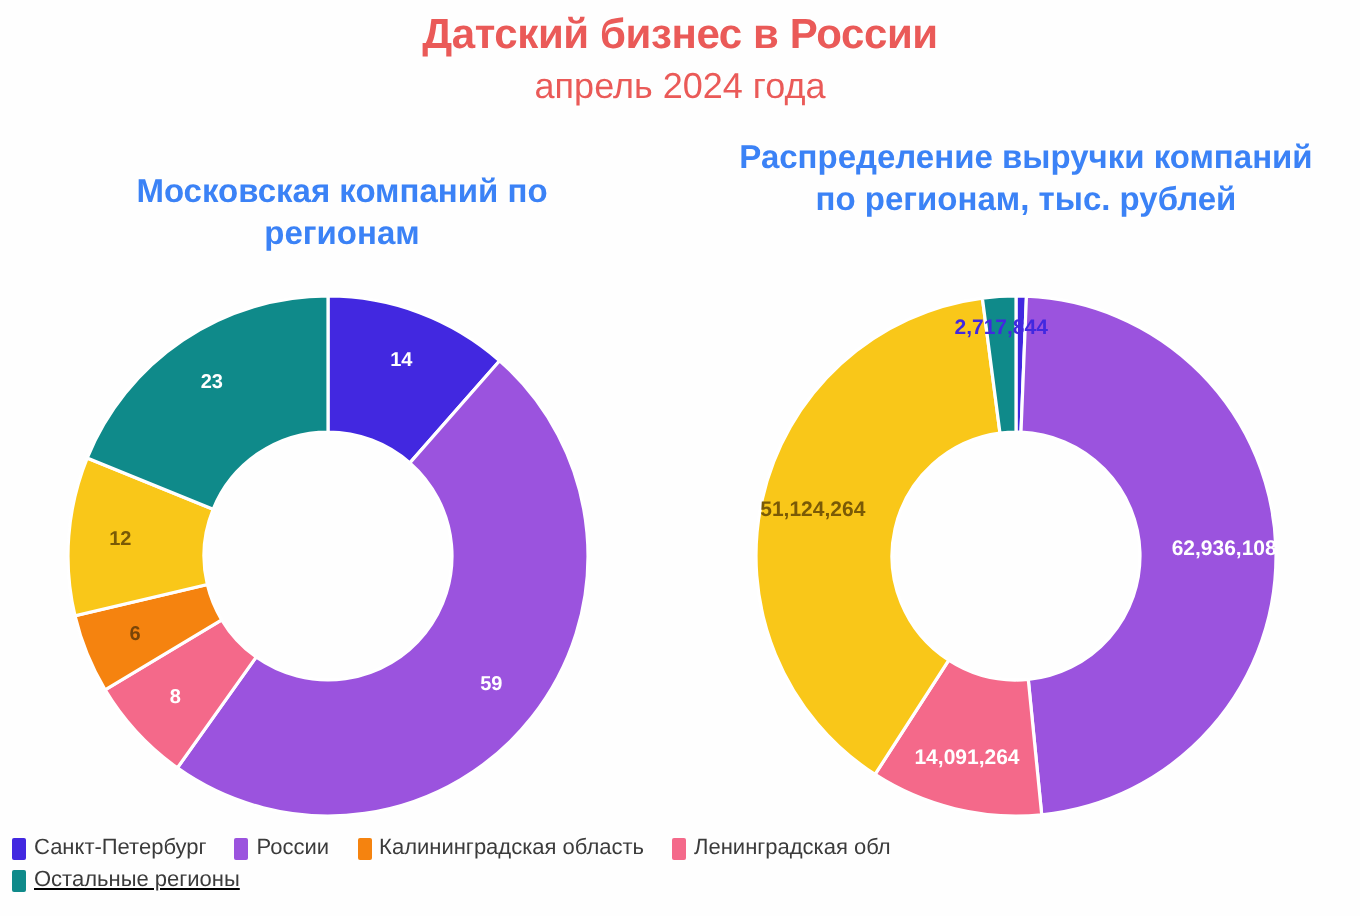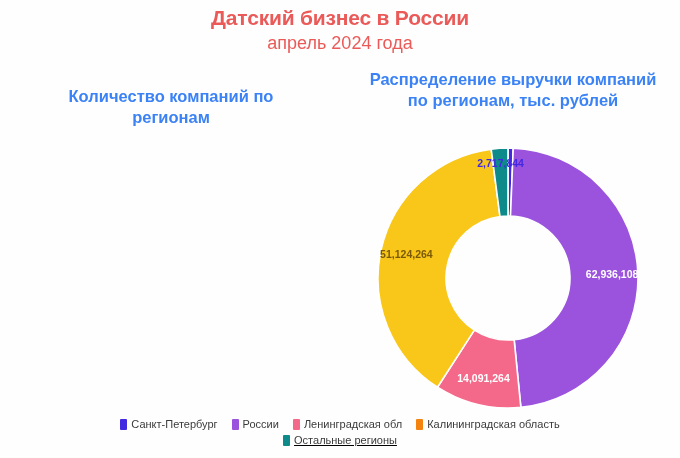--- a/index.html
+++ b/index.html
@@ -76,21 +76,20 @@
   
   .legend {
     position: absolute;
     left: 0;
     top: 418px;
     width: 680px;
   }
   .legend-row {
     display: flex;
     flex-wrap: nowrap;
-    justify-content: center;
     align-items: center;
     gap: 2px;
   }
   .legend-row.second { margin-top: 3px; text-decoration: underline; }
   .legend-item {
     display: flex;
     align-items: center;
     margin: 0 6px;
     white-space: nowrap;
   }
@@ -109,24 +108,40 @@
 </style>
 </head>
 <body>
 
 <div class="page">
 
   <div class="main-title">Датский бизнес в России</div>
 
   <div class="main-subtitle">апрель 2024 года</div>
 
-  <div class="chart-title left">Количество компаний по регионам</div>
+  <div class="chart-title left">Московская компаний по регионам</div>
 
   <div class="chart-title right">Распределение выручки компаний по регионам, тыс. рублей</div>
 
+  <div class="donut-wrap left">
+    <svg class="donut" id="donut-0" width="290" height="280" viewBox="0 0 290 280">
+        <path d="M 140 8 A 130 130 0 0 1 225.81977568726012 40.35284898683241 L 180.92943148161638 91.42982028602776 A 62 62 0 0 0 140 76 Z" fill="#4228e0" stroke="#ffffff" stroke-width="1.6"></path>
+        <path d="M 225.81977568726012 40.35284898683241 A 130 130 0 0 1 64.67525723340673 243.95368387718548 L 104.07589191131706 188.5317569260423 A 62 62 0 0 0 180.92943148161638 91.42982028602776 Z" fill="#9b53de" stroke="#ffffff" stroke-width="1.6"></path>
+        <path d="M 64.67525723340673 243.95368387718548 A 130 130 0 0 1 28.54909835007679 204.92306419627795 L 86.84649305926739 169.9171536936095 A 62 62 0 0 0 104.07589191131706 188.5317569260423 Z" fill="#f4698a" stroke="#ffffff" stroke-width="1.6"></path>
+        <path d="M 28.54909835007679 204.92306419627795 A 130 130 0 0 1 13.475631418950272 167.8594064771334 L 79.65760883057628 152.2406400121713 A 62 62 0 0 0 86.84649305926739 169.9171536936095 Z" fill="#f5830f" stroke="#ffffff" stroke-width="1.6"></path>
+        <path d="M 13.475631418950272 167.8594064771334 A 130 130 0 0 1 19.577884127305666 89.02537382742591 L 82.56791396840731 114.64287059461851 A 62 62 0 0 0 79.65760883057628 152.2406400121713 Z" fill="#f9c719" stroke="#ffffff" stroke-width="1.6"></path>
+        <path d="M 19.577884127305666 89.02537382742591 A 130 130 0 0 1 139.99999999999997 8 L 140 76 A 62 62 0 0 0 82.56791396840731 114.64287059461851 Z" fill="#0f8a8a" stroke="#ffffff" stroke-width="1.6"></path>
+        <text x="176.7" y="40.5" class="slice-label" fill="#ffffff">14</text>
+        <text x="221.7" y="202.6" class="slice-label" fill="#ffffff">59</text>
+        <text x="63.6" y="208.8" class="slice-label" fill="#ffffff">8</text>
+        <text x="43.5" y="177.2" class="slice-label" fill="#7a4508">6</text>
+        <text x="36.2" y="130.0" class="slice-label" fill="#7a5a06">12</text>
+        <text x="81.9" y="51.6" class="slice-label" fill="#ffffff">23</text>
+      </svg>
+  </div>
 
   <div class="donut-wrap right">
     <svg class="donut" id="donut-1" width="290" height="280" viewBox="0 0 290 280">
         <path d="M 140 8 A 130 130 0 0 1 145.22588364161464 8.105080391247384 L 142.49234450600082 76.050115263518 A 62 62 0 0 0 140 76 Z" fill="#4228e0" stroke="#ffffff" stroke-width="1.6"></path>
         <path d="M 145.22588364161464 8.105080391247384 A 130 130 0 0 1 152.8605451156618 267.36230664041216 L 146.13349074746947 199.69586932081197 A 62 62 0 0 0 142.49234450600082 76.050115263518 Z" fill="#9b53de" stroke="#ffffff" stroke-width="1.6"></path>
         <path d="M 152.8605451156618 267.36230664041216 A 130 130 0 0 1 69.50692882831495 247.22786694238675 L 106.38022759504253 190.09329038790753 A 62 62 0 0 0 146.13349074746947 199.69586932081197 Z" fill="#f4698a" stroke="#ffffff" stroke-width="1.6"></path>
         <path d="M 69.50692882831495 247.22786694238675 A 130 130 0 0 1 123.19247656591479 9.091089695038221 L 131.98410420835935 76.5203658545567 A 62 62 0 0 0 106.38022759504253 190.09329038790753 Z" fill="#f9c719" stroke="#ffffff" stroke-width="1.6"></path>
         <path d="M 123.19247656591479 9.091089695038221 A 130 130 0 0 1 139.99999999999997 8 L 140 76 A 62 62 0 0 0 131.98410420835935 76.5203658545567 Z" fill="#0f8a8a" stroke="#ffffff" stroke-width="1.6"></path>
         <text x="244.1" y="134.9" class="slice-label big" fill="#ffffff">62,936,108</text>
         <text x="115.5" y="239.2" class="slice-label big" fill="#ffffff">14,091,264</text>
@@ -139,26 +154,26 @@
     <div class="legend-row first">
         <div class="legend-item">
           <span class="legend-swatch" style="background: rgb(66, 40, 224);"></span>
           <span class="legend-label">Санкт-Петербург</span>
         </div>
         <div class="legend-item">
           <span class="legend-swatch" style="background: rgb(155, 83, 222);"></span>
           <span class="legend-label">России</span>
         </div>
         <div class="legend-item">
+          <span class="legend-swatch" style="background: rgb(245, 131, 15);"></span>
+          <span class="legend-label">Калининградская область</span>
+        </div>
+        <div class="legend-item">
           <span class="legend-swatch" style="background: rgb(244, 105, 138);"></span>
           <span class="legend-label">Ленинградская обл</span>
-        </div>
-        <div class="legend-item">
-          <span class="legend-swatch" style="background: rgb(245, 131, 15);"></span>
-          <span class="legend-label">Калининградская область</span>
         </div>
       </div>
     <div class="legend-row second">
         <div class="legend-item">
           <span class="legend-swatch" style="background: rgb(15, 138, 138);"></span>
           <span class="legend-label">Остальные регионы</span>
         </div>
       </div>
   </div>
 

